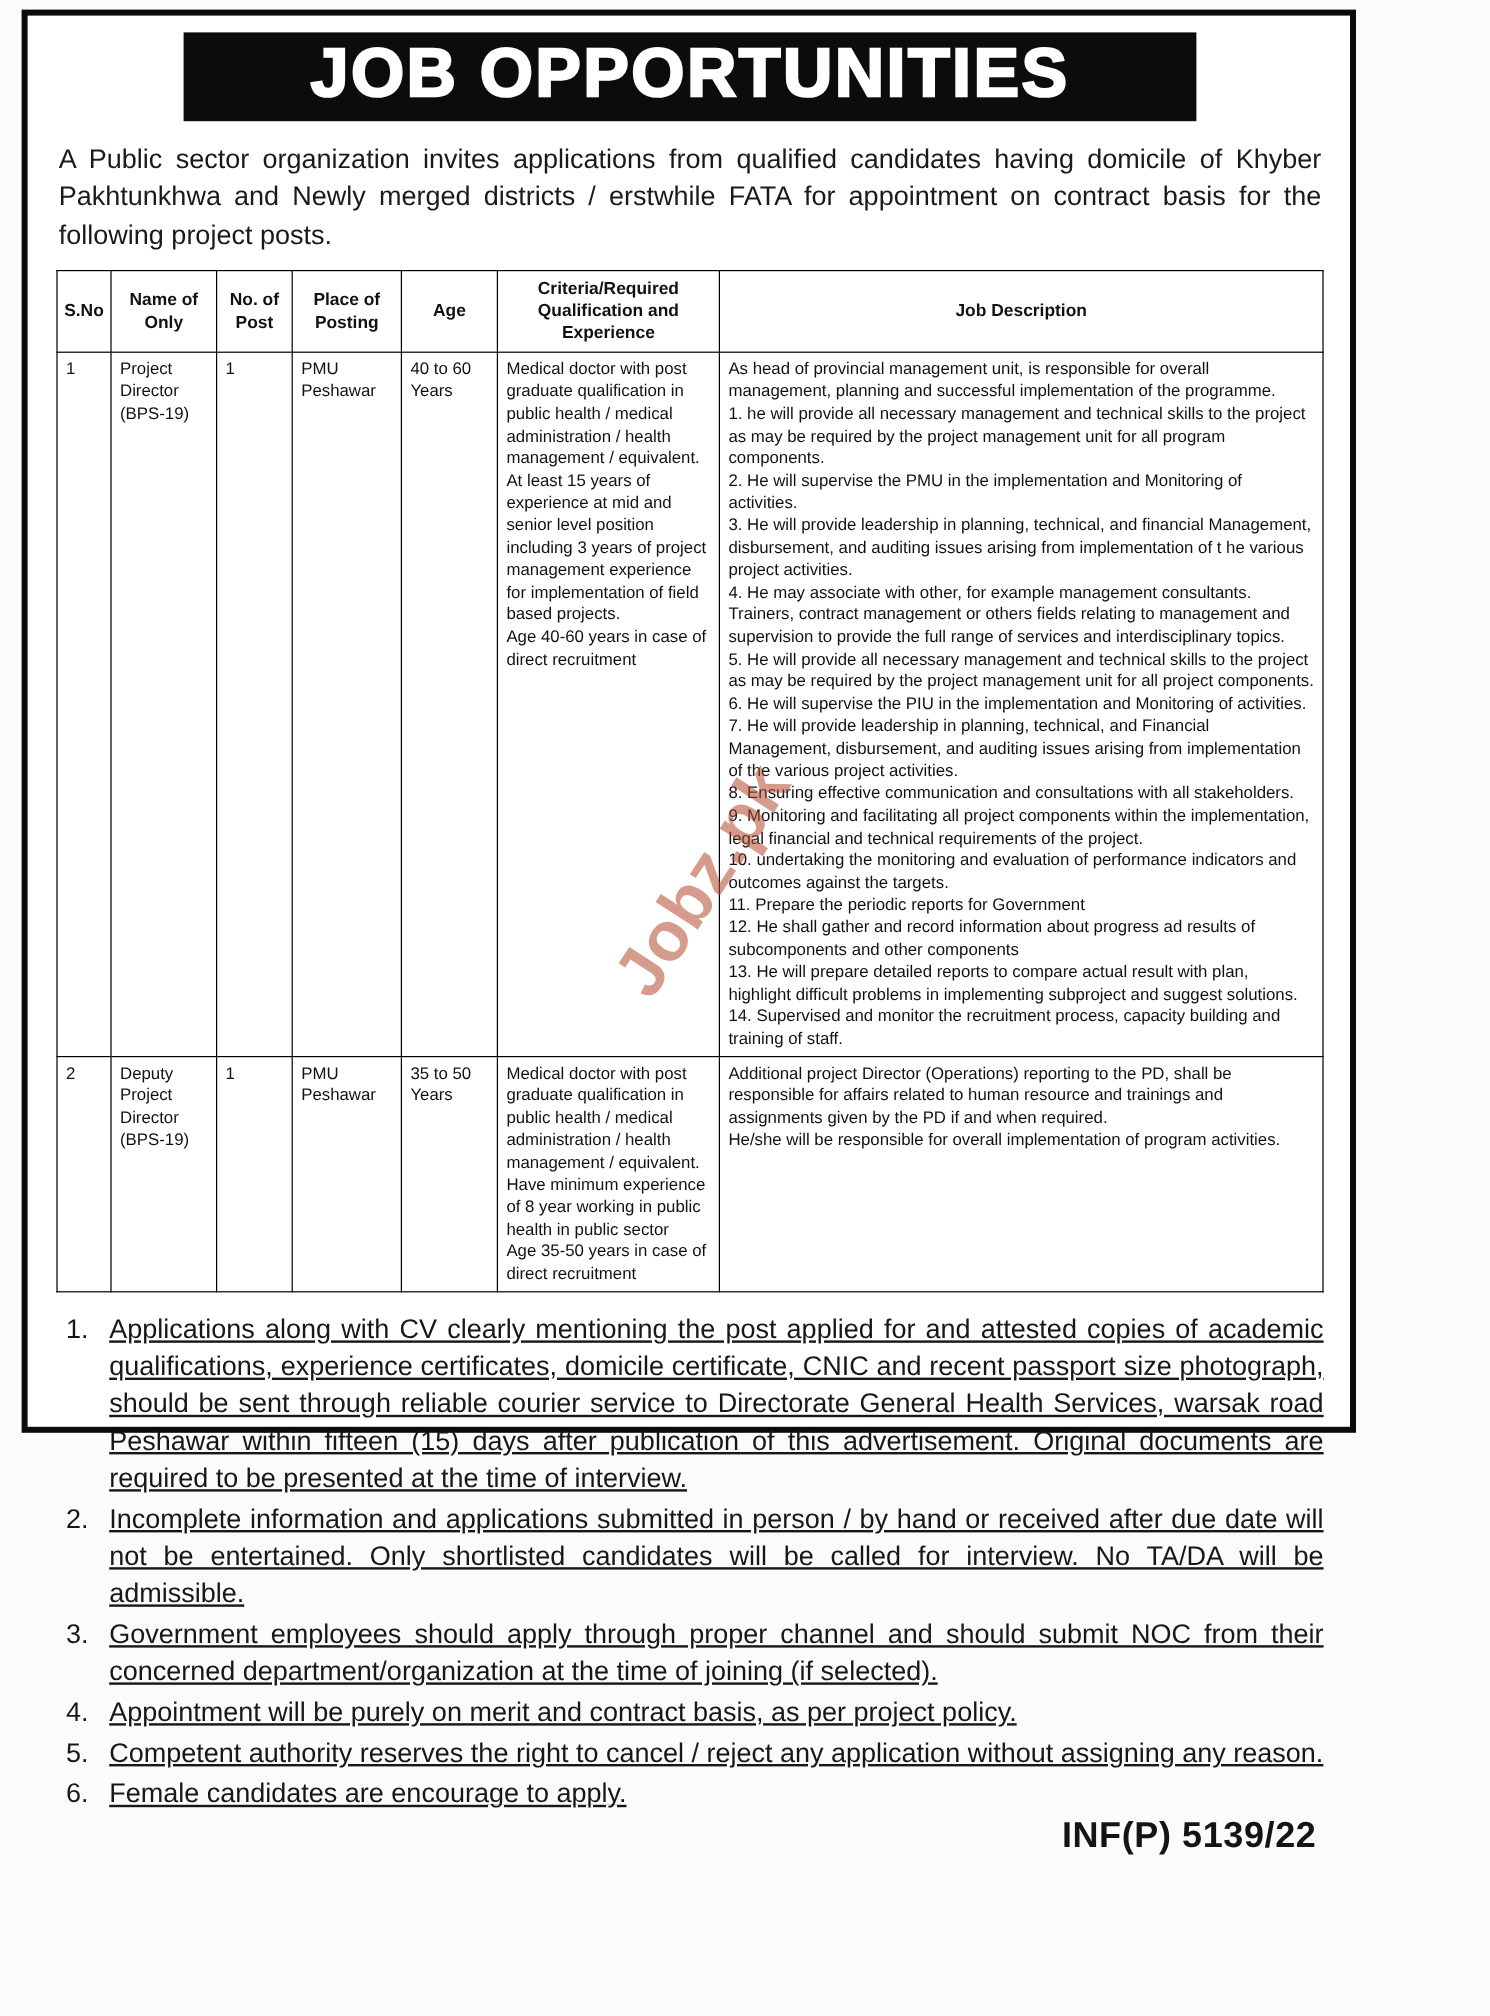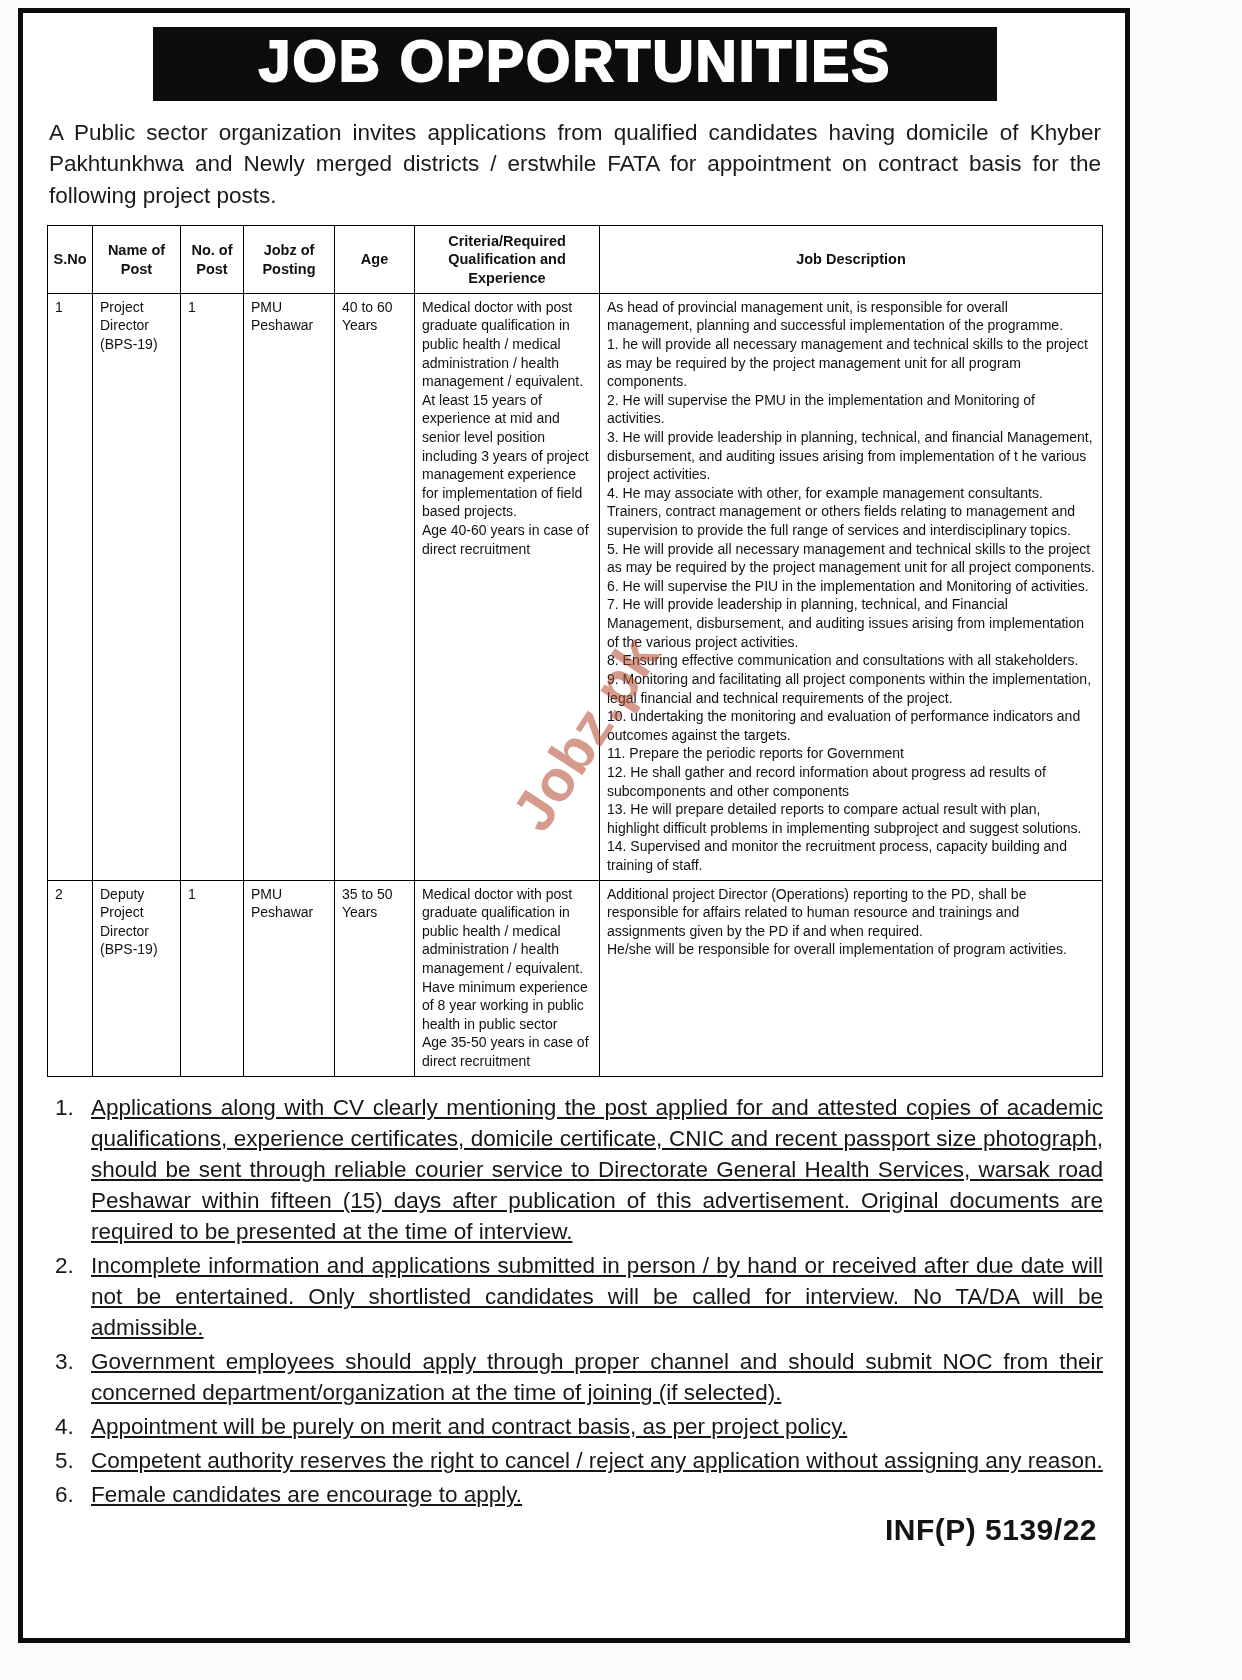--- a/index.html
+++ b/index.html
@@ -8,21 +8,21 @@
     width: 1242px; height: 1680px;
     background: #fbfbfa;
     font-family: "Liberation Sans", sans-serif;
     color: #141414;
     position: relative;
     overflow: hidden;
   }
   .frame {
     position: absolute;
     left: 18px; top: 8px;
-    width: 1112px; height: 1635px;
+    width: 1112px; height: 1186px;
     border: 5px solid #0b0b0b;
     padding: 12px 22px 10px 24px;
     background: #fff;
   }
   .banner {
     width: 844px;
     margin: 2px auto 0 auto;
     background: #0c0c0c;
     color: #ffffff;
     text-align: center;
@@ -135,23 +135,23 @@
       <col style="width:88px">
       <col style="width:63px">
       <col style="width:91px">
       <col style="width:80px">
       <col style="width:185px">
       <col>
     </colgroup>
     <thead>
       <tr>
         <th>S.No</th>
-        <th>Name of Post</th>
+        <th>Name of Only</th>
         <th>No. of Post</th>
-        <th>Jobz of Posting</th>
+        <th>Place of Posting</th>
         <th>Age</th>
         <th>Criteria/Required Qualification and Experience</th>
         <th>Job Description</th>
       </tr>
     </thead>
     <tbody>
       <tr>
         <td>1</td>
         <td>Project Director (BPS-19)</td>
         <td>1</td>

